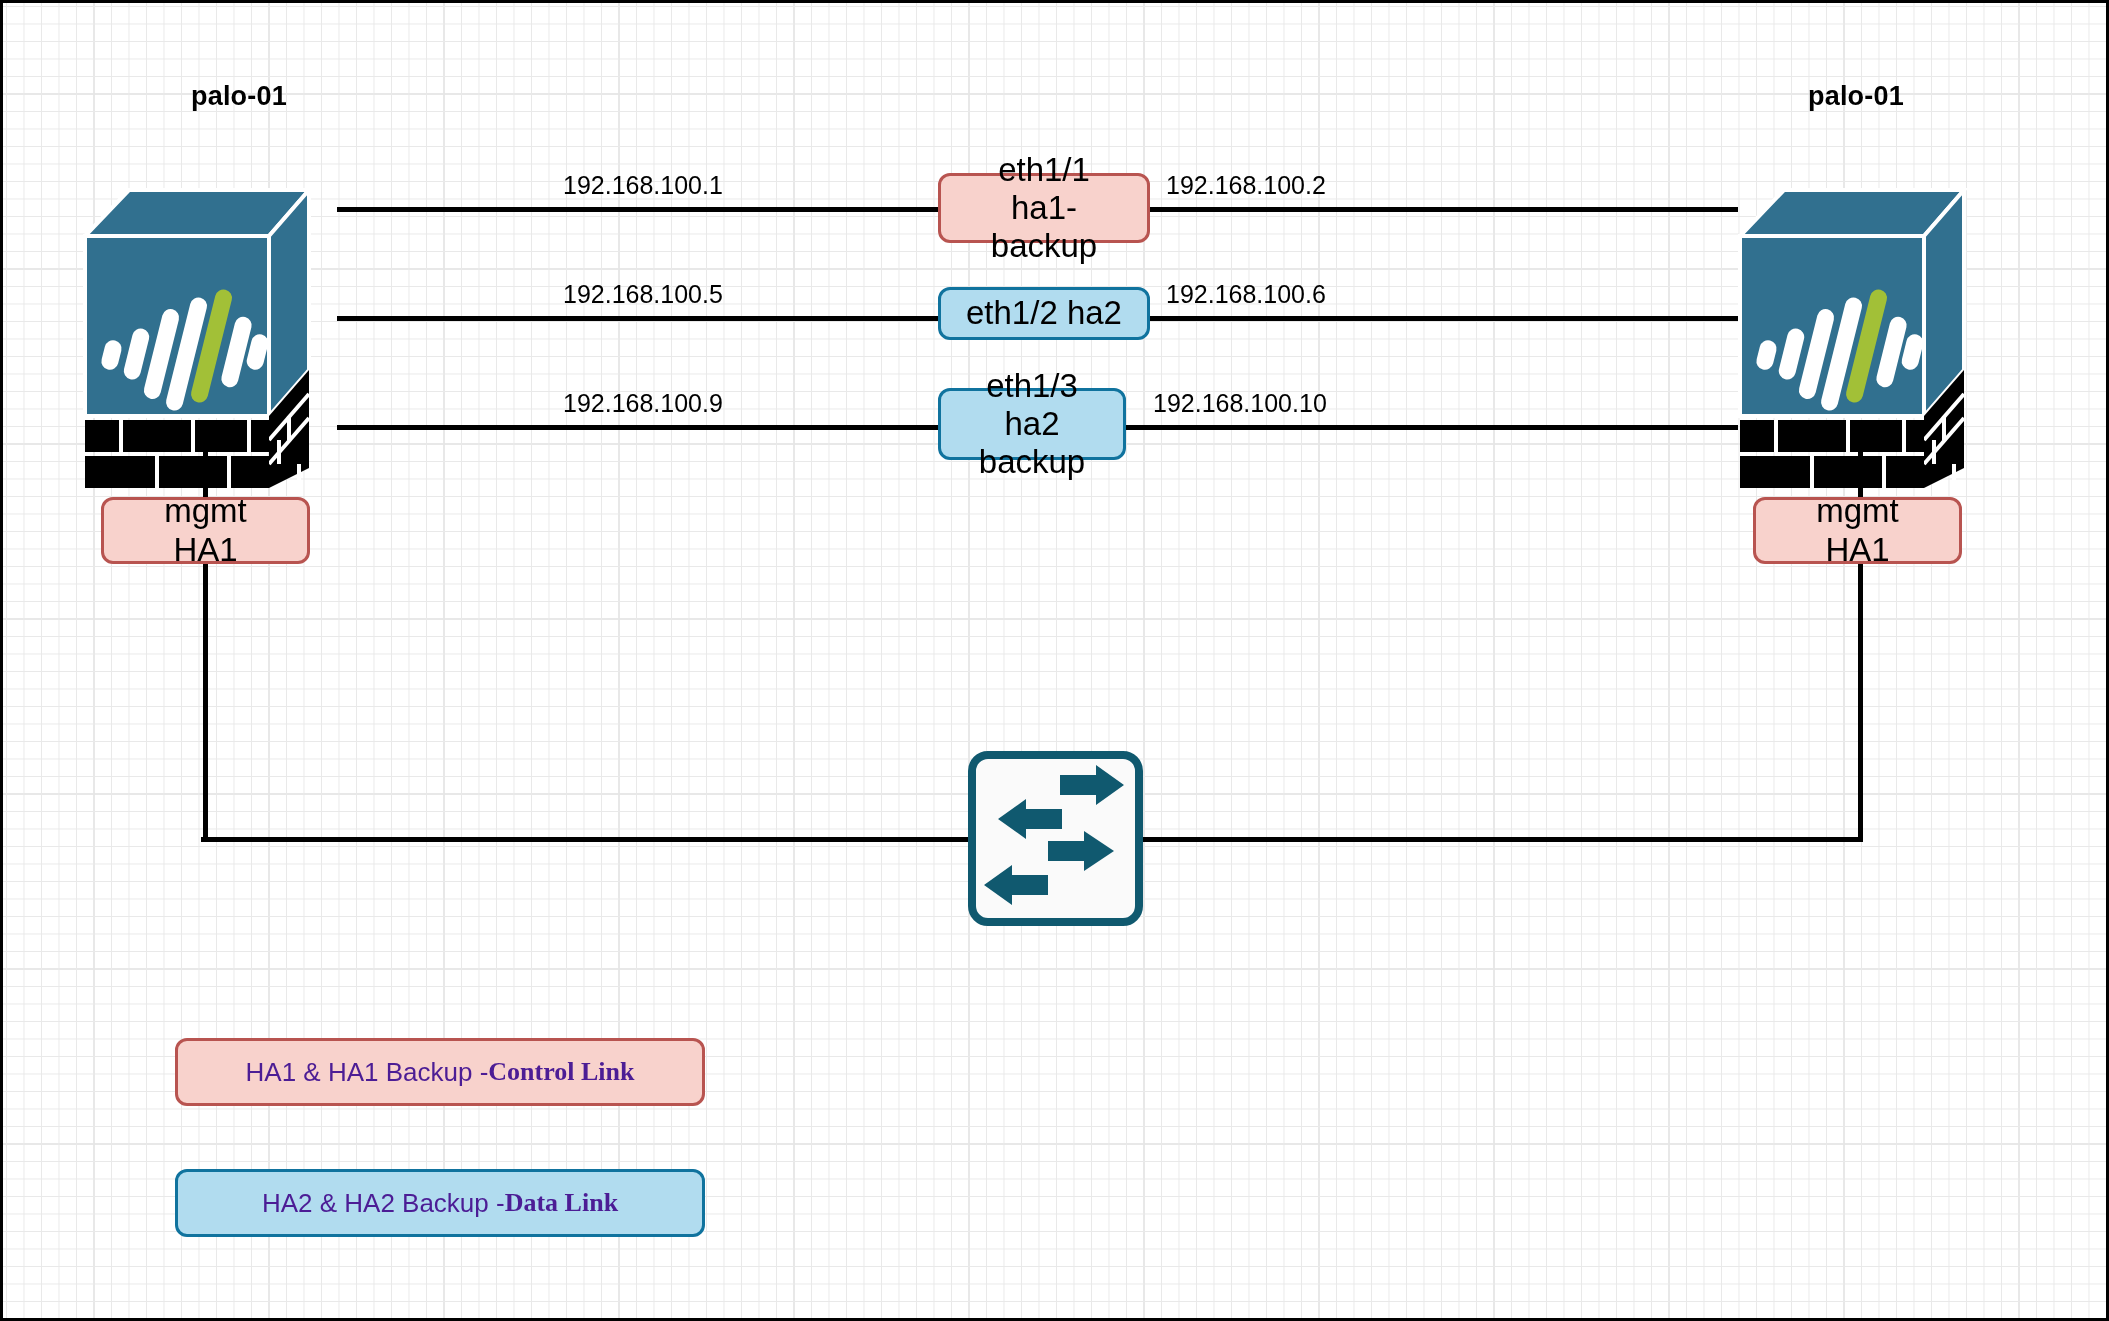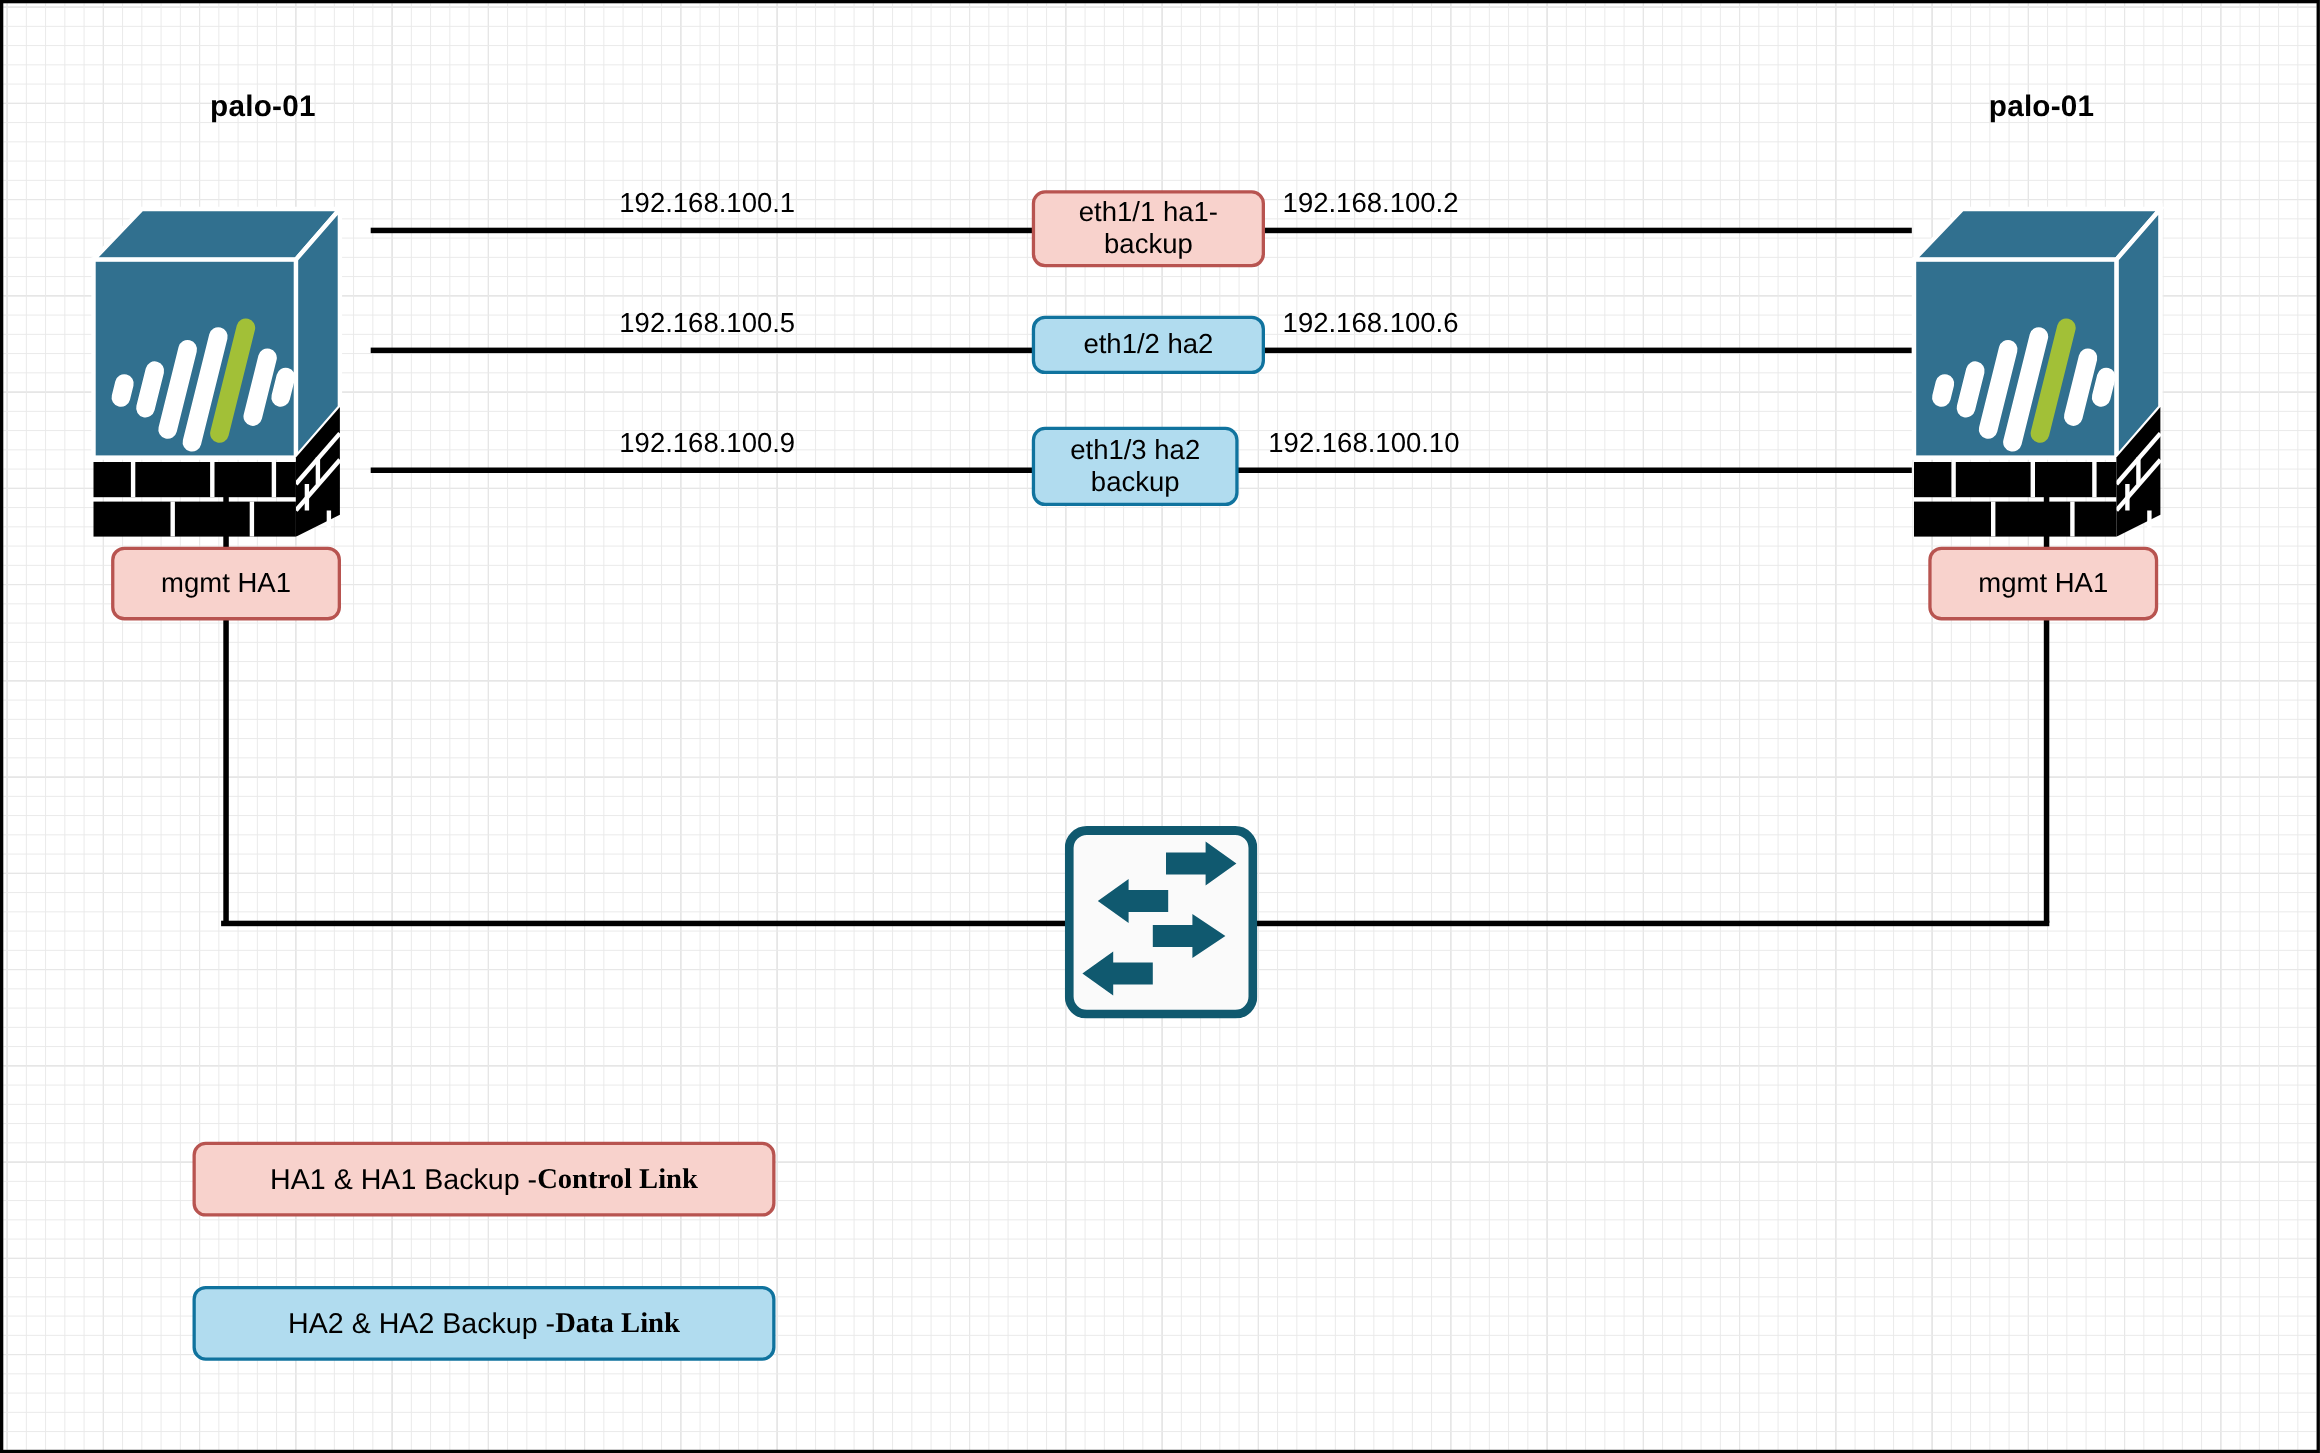--- a/index.html
+++ b/index.html
@@ -74,21 +74,21 @@
 
   
   .tag {
     position: absolute;
     box-sizing: border-box;
     border-radius: 12px;
     display: flex;
     align-items: center;
     justify-content: center;
     text-align: center;
-    font-size: 25px;
+    font-size: 33px;
     line-height: 1.16;
     color: #000000;
     padding: 2px 24px;
   }
   .tag.red {
     background: #f8d2cc;
     border: 3px solid #b85450;
   }
   .tag.blue {
     background: #b1dcef;
@@ -97,21 +97,21 @@
 
   
   .legend-box {
     position: absolute;
     box-sizing: border-box;
     border-radius: 12px;
     display: flex;
     align-items: center;
     justify-content: center;
     font-size: 26px;
-    color: #000000;
+    color: #4c1d95;
     white-space: nowrap;
   }
   .legend-box.red {
     background: #f8d2cc;
     border: 3px solid #b85450;
   }
   .legend-box.blue {
     background: #b1dcef;
     border: 3px solid #10739e;
   }

